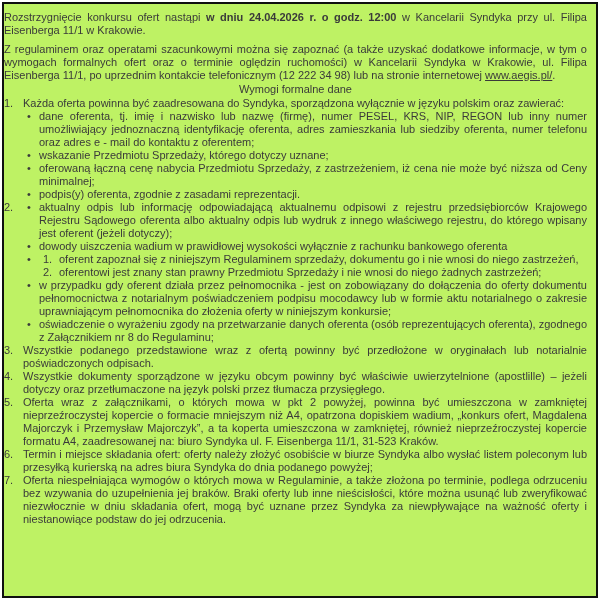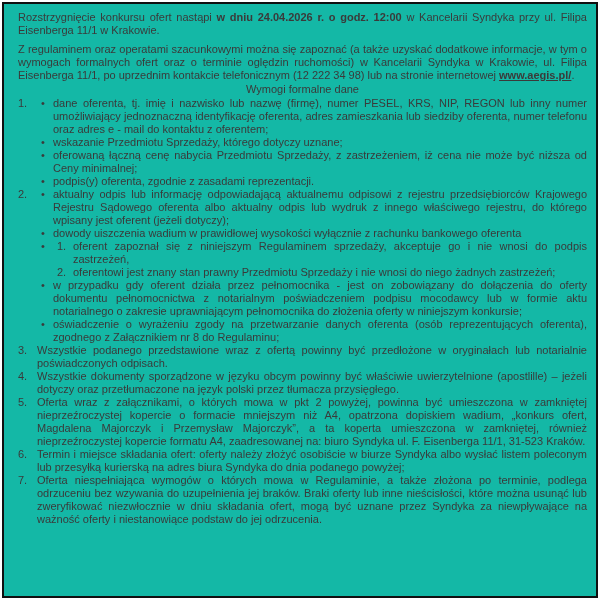--- a/index.html
+++ b/index.html
@@ -1,28 +1,28 @@
 <!DOCTYPE html>
 <html lang="pl"><head>
 <meta charset="utf-8">
 <style>
   * { margin:0; padding:0; box-sizing:border-box; }
   html,body { width:600px; height:600px; background:#ffffff; }
   body { position:relative; font-family:"Liberation Sans", sans-serif; }
   .page {
     position:absolute; left:2px; top:2px; right:2px; bottom:2px;
-    border:2px solid #101010; background:#14b8a6;
-    padding:7px 9px 5px 14px; overflow:hidden;
+    border:2px solid #101010; background:#bef264;
+    padding:7px 9px 5px 0; overflow:hidden;
     font-size:11px; line-height:13px; color:#3a3a3a;
   }
   .para { text-align:justify; }
   .p1 { margin-bottom:6px; }
   .p2 { margin-bottom:1px; }
   .b { font-weight:700; }
-  .link { font-weight:700; text-decoration:underline; }
+  .link { font-weight:400; text-decoration:underline; }
   .heading { text-align:center; margin:1px 0; }
   .item { display:flex; }
   .num { flex:0 0 19px; }
   .ibody { flex:1; min-width:0; }
   .itext { text-align:justify; }
   .bullet { display:flex; }
   .bm { flex:0 0 12px; margin-left:4px; }
   .bbody { flex:1; min-width:0; }
   .btext { text-align:justify; }
   .sub { display:flex; margin-left:4px; }
@@ -38,20 +38,21 @@
 
   <p class="para p2"><span>Z regulaminem oraz operatami szacunkowymi można się zapoznać (a także uzyskać dodatkowe informacje, w tym o wymogach formalnych ofert oraz o terminie oględzin ruchomości) w Kancelarii Syndyka w Krakowie, ul. Filipa Eisenberga 11/1, po uprzednim kontakcie telefonicznym (12 222 34 98) lub na stronie internetowej </span><span class="link">www.aegis.pl/</span><span>.</span></p>
 
   <div class="heading">Wymogi formalne dane</div>
 
   <div>
 
     <div class="item">
       <span class="num">1.</span>
       <div class="ibody">
+        <div class="itext">Każda oferta powinna być zaadresowana do Syndyka, sporządzona wyłącznie w języku polskim oraz zawierać:</div>
         <div class="bullet">
           <span class="bm">•</span>
           <div class="bbody">
               <div class="btext">dane oferenta, tj. imię i nazwisko lub nazwę (firmę), numer PESEL, KRS, NIP, REGON lub inny numer umożliwiający jednoznaczną identyfikację oferenta, adres zamieszkania lub siedziby oferenta, numer telefonu oraz adres e - mail do kontaktu z oferentem;</div>
             </div>
         </div>
         <div class="bullet">
           <span class="bm">•</span>
           <div class="bbody">
               <div class="btext">wskazanie Przedmiotu Sprzedaży, którego dotyczy uznane;</div>
@@ -85,21 +86,21 @@
           <span class="bm">•</span>
           <div class="bbody">
               <div class="btext">dowody uiszczenia wadium w prawidłowej wysokości wyłącznie z rachunku bankowego oferenta</div>
             </div>
         </div>
         <div class="bullet">
           <span class="bm">•</span>
           <div class="bbody">
             <div class="sub">
               <span class="snum">1.</span>
-              <div class="stext">oferent zapoznał się z niniejszym Regulaminem sprzedaży, akceptuje go i nie wnosi do podpis zastrzeżeń,</div>
+              <div class="stext">oferent zapoznał się z niniejszym Regulaminem sprzedaży, dokumentu go i nie wnosi do niego zastrzeżeń,</div>
             </div>
             <div class="sub">
               <span class="snum">2.</span>
               <div class="stext">oferentowi jest znany stan prawny Przedmiotu Sprzedaży i nie wnosi do niego żadnych zastrzeżeń;</div>
             </div>
           </div>
         </div>
         <div class="bullet">
           <span class="bm">•</span>
           <div class="bbody">

